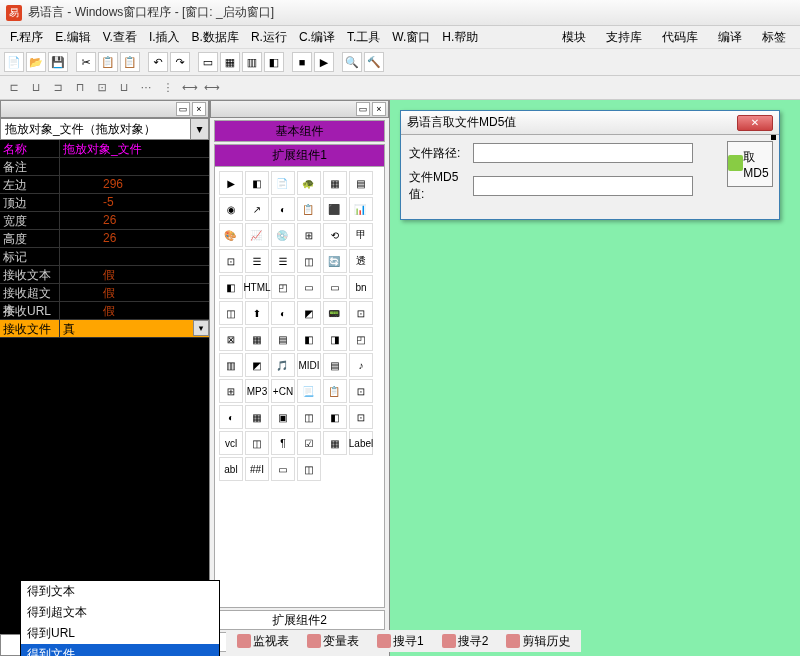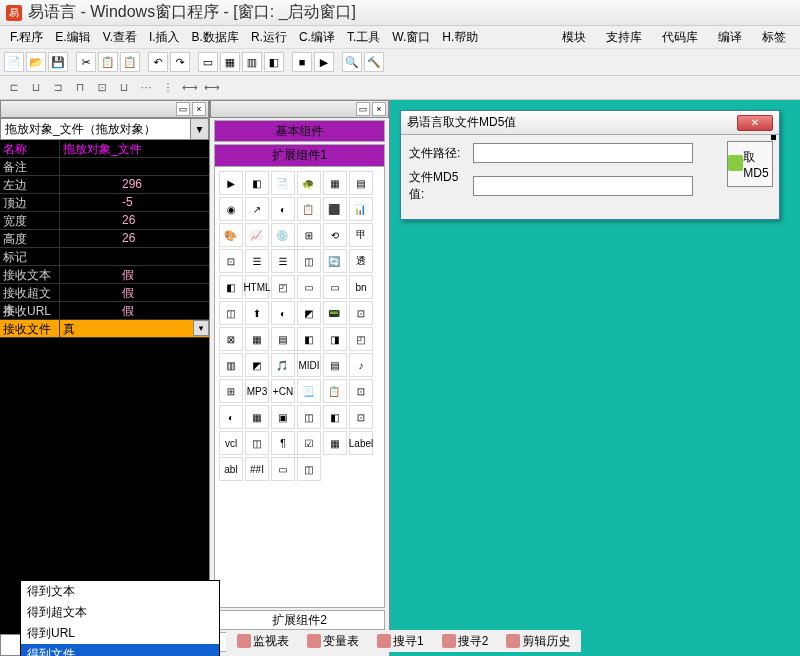--- a/index.html
+++ b/index.html
@@ -1,20 +1,20 @@
 <!DOCTYPE html>
 <html><head>
 <meta charset="utf-8">
 <style>
 * { margin: 0; padding: 0; box-sizing: border-box; font-family: "SimSun", "Microsoft YaHei", sans-serif; font-size: 12px; }
 body { width: 800px; height: 656px; background: #f0f0f0; overflow: hidden; position: relative; }
 
 .titlebar { height: 26px; background: linear-gradient(#fbfbfb, #e8e8e8); display: flex; align-items: center; padding: 0 6px; border-bottom: 1px solid #ccc; }
 .titlebar .app-icon { width: 16px; height: 16px; background: #d42; color: #fff; font-size: 10px; display: flex; align-items: center; justify-content: center; margin-right: 6px; border-radius: 2px; }
-.titlebar .title { font-size: 16px; color: #333; }
+.titlebar .title { font-size: 12px; color: #333; }
 
 .menubar { height: 22px; background: #f0f0f0; display: flex; align-items: center; padding: 0 4px; }
 .menubar .menu-item { padding: 2px 6px; cursor: pointer; }
 .menubar .spacer { flex: 1; }
 .menubar .tab-btn { padding: 2px 10px; cursor: pointer; }
 
 .toolbar { height: 28px; background: #f0f0f0; border-top: 1px solid #ddd; border-bottom: 1px solid #ccc; display: flex; align-items: center; padding: 0 4px; gap: 2px; }
 .toolbar .tb { width: 20px; height: 20px; border: 1px solid #ccc; background: #fff; display: flex; align-items: center; justify-content: center; cursor: pointer; font-size: 11px; }
 .toolbar .sep { width: 4px; }
 
@@ -30,21 +30,21 @@
 .obj-select { height: 22px; display: flex; background: #fff; border: 1px solid #888; }
 .obj-select .obj-text { flex: 1; padding: 2px 4px; display: flex; align-items: center; }
 .obj-select .dd { width: 18px; background: #e0e0e0; border-left: 1px solid #888; display: flex; align-items: center; justify-content: center; cursor: pointer; }
 
 .prop-grid { flex: 1; background: #000; overflow: hidden; }
 .prop-row { display: flex; height: 18px; border-bottom: 1px solid #333; }
 .prop-name { width: 60px; padding: 1px 3px; border-right: 1px solid #333; }
 .prop-val { flex: 1; padding: 1px 3px; position: relative; }
 .prop-row.hdr .prop-name, .prop-row.hdr .prop-val { color: #f0f; }
 .prop-row.norm { color: #ccc; gap: 40px; }
-.prop-row.norm .prop-val { color: #f9a8d4; margin-left: 19px; }
+.prop-row.norm .prop-val { color: #c2410c; }
 .prop-row.sel { background: #ffa500; color: #000; }
 .prop-row.sel .prop-val { color: #000; }
 .prop-row .dd2 { position: absolute; right: 0; top: 0; width: 16px; height: 16px; background: #e0e0e0; border: 1px solid #888; display: flex; align-items: center; justify-content: center; font-size: 9px; cursor: pointer; }
 
 .event-select { height: 22px; display: flex; background: #fff; border: 1px solid #888; }
 .event-select .ev-text { flex: 1; padding: 2px 4px; }
 .event-select .dd { width: 18px; background: #e0e0e0; border-left: 1px solid #888; display: flex; align-items: center; justify-content: center; cursor: pointer; }
 
 .dropdown-list { position: absolute; left: 20px; top: 580px; width: 200px; background: #fff; border: 1px solid #000; z-index: 100; }
 .dropdown-list .opt { padding: 2px 6px; cursor: pointer; }
@@ -52,21 +52,21 @@
 
 .mid-panel { width: 180px; background: #f0f0f0; border-right: 1px solid #888; display: flex; flex-direction: column; }
 .mid-panel .panel-head { justify-content: flex-end; }
 .comp-tab { height: 22px; background: #a21caf; border: 1px solid #aaa; margin: 2px 4px 0 4px; display: flex; align-items: center; justify-content: center; cursor: pointer; }
 .comp-tab.active { border-bottom: none; }
 .comp-grid { flex: 1; background: #fff; margin: 0 4px; border: 1px solid #aaa; padding: 4px; display: flex; flex-wrap: wrap; gap: 2px; align-content: flex-start; overflow: hidden; }
 .comp-item { width: 24px; height: 24px; border: 1px solid #ddd; display: flex; align-items: center; justify-content: center; font-size: 10px; cursor: pointer; background: #fff; }
 .comp-tabs-bottom { margin: 2px 4px; }
 .comp-tab-b { height: 20px; background: #fff; border: 1px solid #aaa; display: flex; align-items: center; justify-content: center; cursor: pointer; margin-bottom: 2px; }
 
-.right-panel { flex: 1; background: #14b8a6; position: relative; }
+.right-panel { flex: 1; background: #86efac; position: relative; }
 .form-designer { position: absolute; top: 10px; left: 10px; width: 380px; height: 110px; background: #f0f0f0; border: 1px solid #3c7fb1; box-shadow: 2px 2px 4px rgba(0,0,0,0.3); }
 .form-title { height: 24px; background: linear-gradient(#fdfdfd, #e8e8e8); display: flex; align-items: center; padding: 0 6px; border-bottom: 1px solid #aaa; }
 .form-title .ft { flex: 1; }
 .form-title .close-btn { width: 36px; height: 16px; background: linear-gradient(#e88,#c44); border: 1px solid #a33; border-radius: 2px; display: flex; align-items: center; justify-content: center; color: #fff; font-size: 10px; cursor: pointer; }
 .form-body { padding: 8px; position: relative; height: 82px; }
 .form-row { display: flex; align-items: center; margin-bottom: 6px; gap: 4px; }
 .form-label { width: 60px; text-align: left; }
 .form-input { flex: 1; height: 20px; border: 1px solid #888; background: #fff; padding: 0 2px; max-width: 220px; }
 .md5-btn { position: absolute; right: 6px; top: 6px; width: 46px; height: 46px; border: 1px solid #888; background: #f8f8f8; display: flex; flex-direction: row; align-items: center; justify-content: center; cursor: pointer; font-size: 11px; }
 .md5-btn .ico { width: 20px; height: 16px; background: #8c4; margin-bottom: 2px; border-radius: 2px; }

